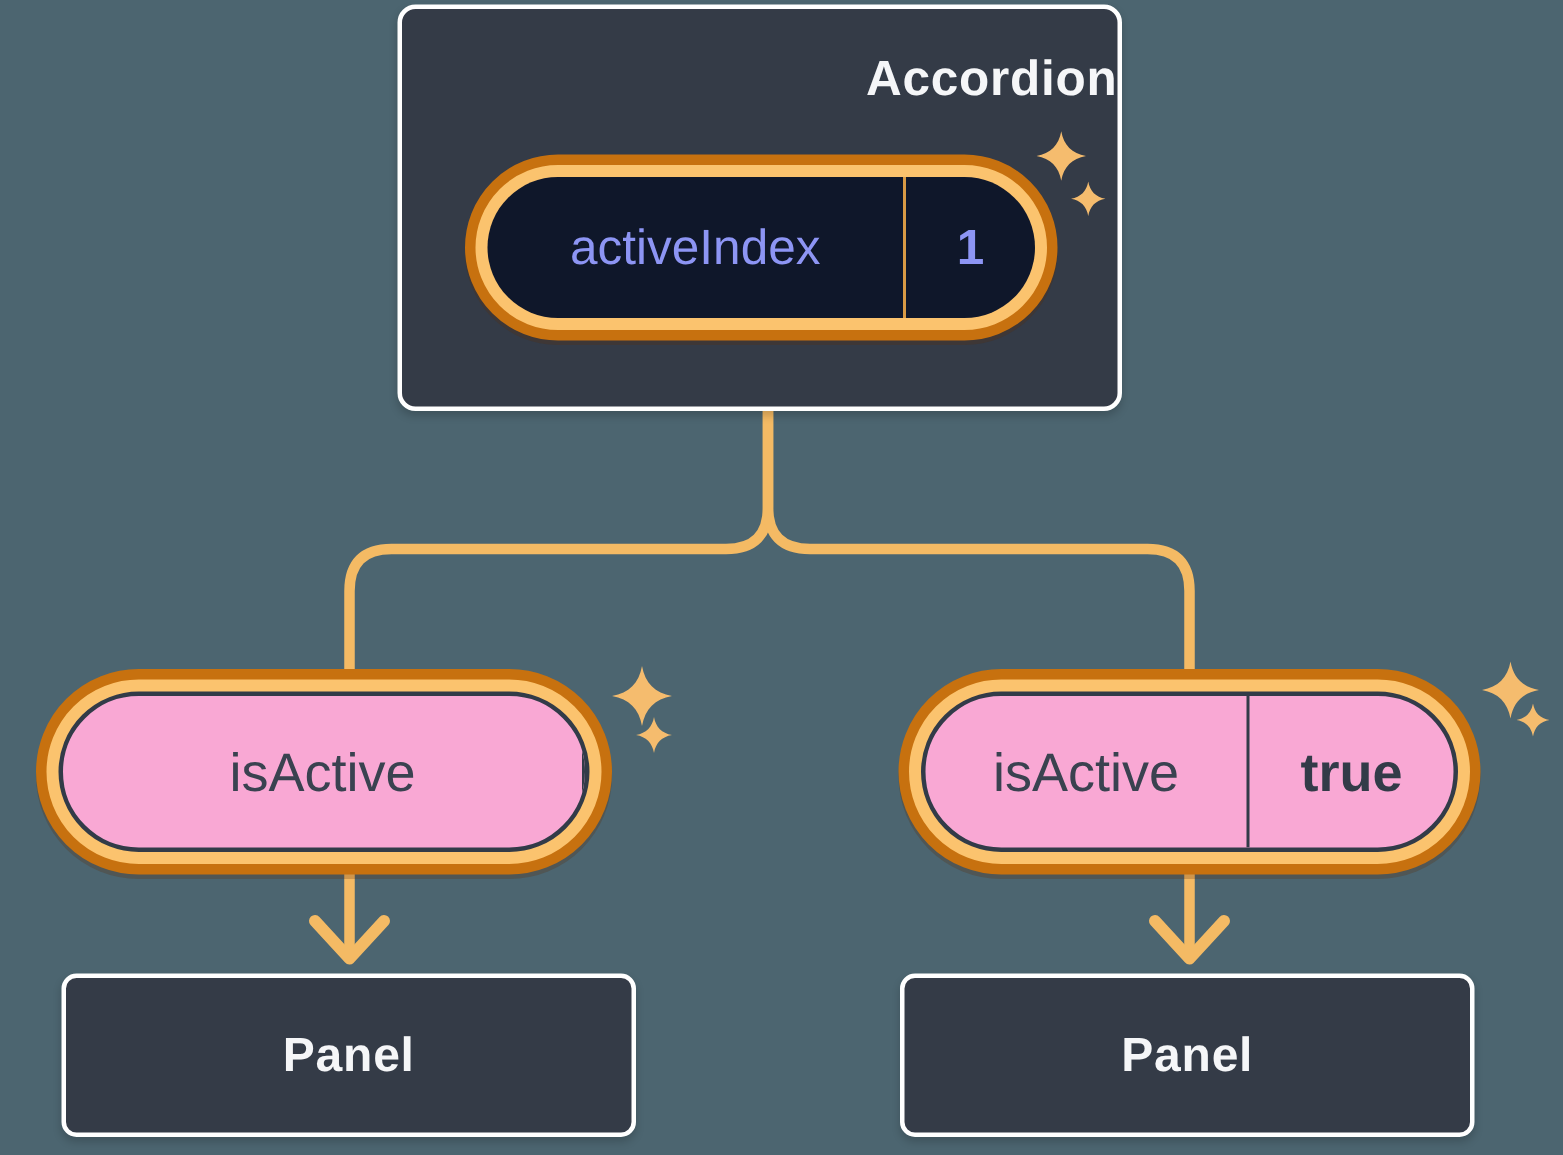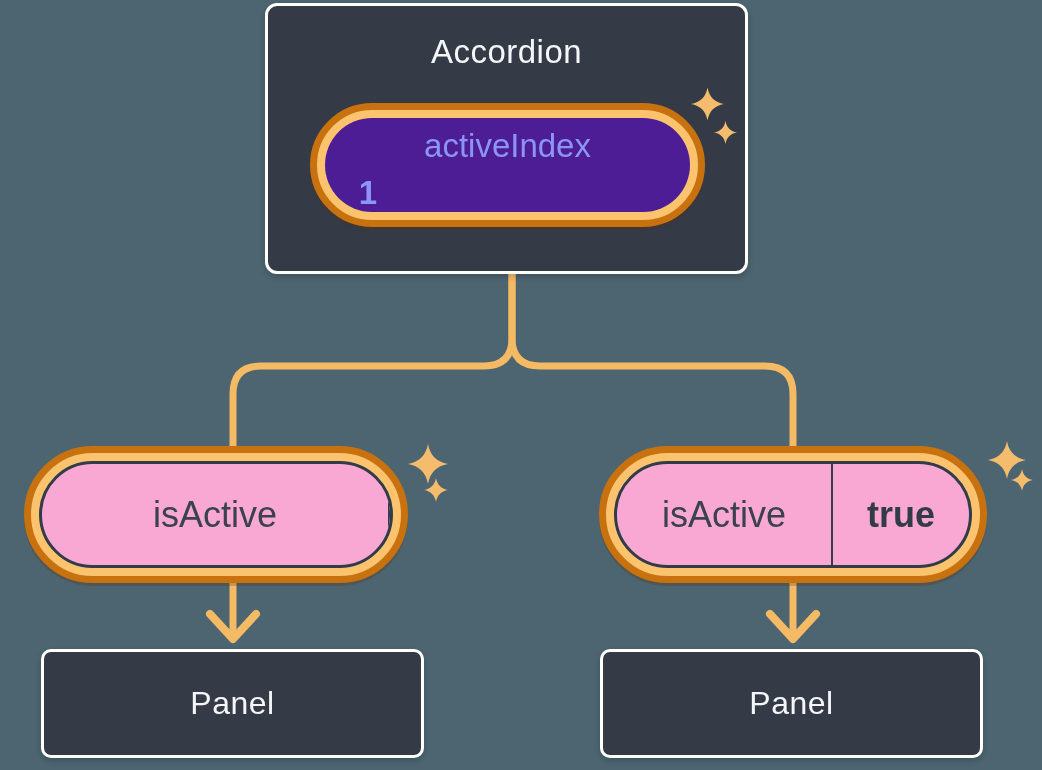--- a/index.html
+++ b/index.html
@@ -15,24 +15,24 @@
     position:absolute;
     background:#343b47;
     border:3px solid #ffffff;
     border-radius:12px;
     box-sizing:border-box;
     z-index:2;
     box-shadow:0 3px 6px rgba(0,0,0,0.18);
   }
   .accordion-node{left:265px;top:3px;width:483px;height:271px;}
   .node-title{
-    text-align:center;
+    text-align:right;
     color:#f5f6f8;
     font-size:33px;
-    font-weight:400;
+    font-weight:700;
     letter-spacing:0.5px;
   }
   .accordion-node .node-title{margin-top:27px;}
   .gold-pill{
     position:absolute;
     border-radius:999px;
     background:#fbc36e;
     border:7px solid #c7710f;
     box-sizing:border-box;
     box-shadow:0 3px 0 rgba(90,45,5,0.25);
@@ -41,21 +41,21 @@
   .gold-pill .pill-inner{
     position:absolute;
     inset:8px;
     border-radius:999px;
     display:flex;
     align-items:stretch;
     overflow:hidden;
     box-sizing:border-box;
   }
   .state-pill{left:310px;top:103px;width:395px;height:124px;}
-  .state-pill .pill-inner{background:#4c1d95;flex-direction:column;}
+  .state-pill .pill-inner{background:#0f172a;}
   .state-pill .cell-key{flex:1;display:flex;align-items:center;justify-content:center;
     color:#8d95f4;font-size:33px;}
   .state-pill .divider{width:2px;background:#d89a45;}
   .state-pill .cell-value{width:86px;display:flex;align-items:center;justify-content:center;
     color:#8d95f4;font-size:33px;font-weight:700;}
   .prop-pill{top:446px;height:137px;}
   .prop-pill .pill-inner{background:#f9a8d4;border:3px solid #323b48;}
   .prop-pill .cell-key{flex:1;display:flex;align-items:center;justify-content:center;
     color:#3a4250;font-size:36px;}
   .prop-pill .divider{width:2px;background:#323b48;}

